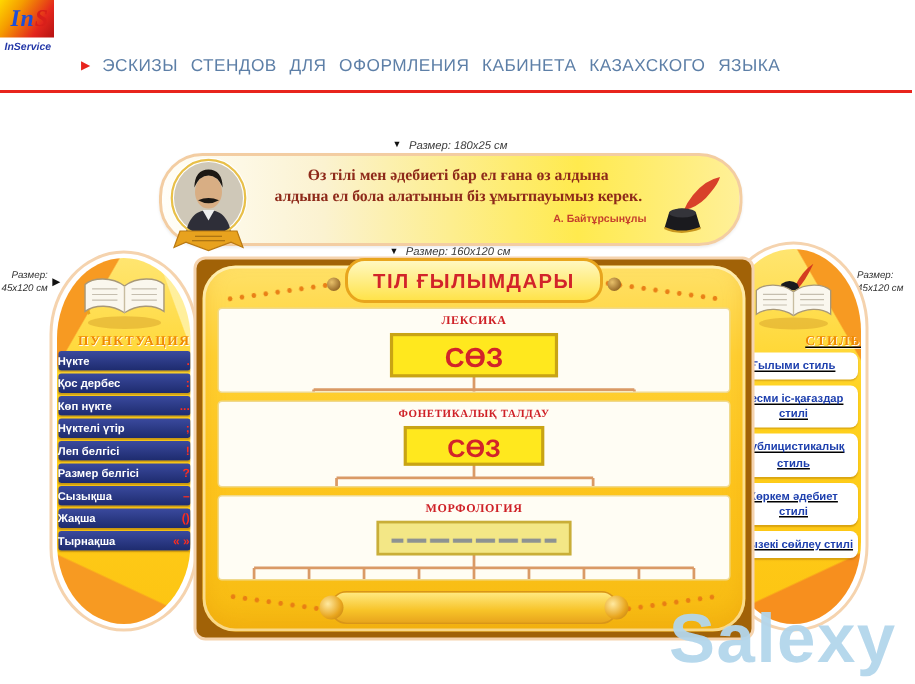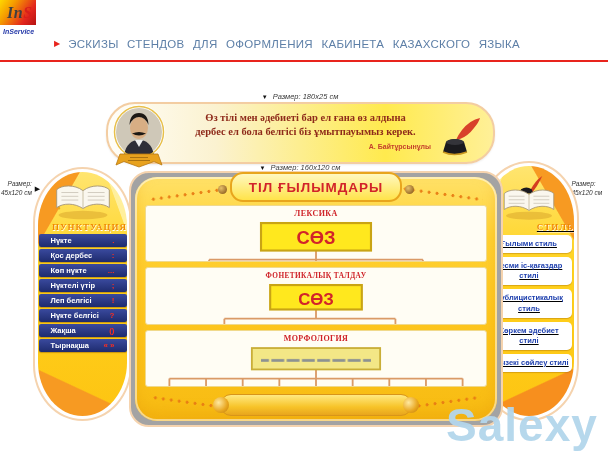--- a/index.html
+++ b/index.html
@@ -4,21 +4,21 @@
 <style>
   html,body{margin:0;padding:0;background:#888;}
   .canvas{position:relative;width:610px;height:456px;background:#fff;overflow:hidden;
           font-family:"Liberation Sans",sans-serif;}
 
   
   .logo{position:absolute;left:0;top:31;width:62px;height:36px;}
   .logo .sq{position:absolute;left:0;top:2;width:36px;height:25px;
             background:linear-gradient(125deg,#ffd800,#f59c00 30%,#e3261d 72%,#b51212);}
   .logo .txt{position:absolute;left:7px;top:4px;font:italic bold 16px "Liberation Serif",serif;letter-spacing:.5px;}
-  .logo .p1{color:#404040}.logo .p2{color:#d81f1a}
+  .logo .p1{color:#1d4ed8}.logo .p2{color:#d81f1a}
   .logo .sub{position:absolute;left:3px;top:28px;font:italic bold 7px "Liberation Sans",sans-serif;color:#2438a8;}
   .page-title{position:absolute;left:54px;top:38px;display:flex;align-items:center;gap:8px;}
   .page-title .tri{color:#e8241d;font-size:8px;line-height:1;}
   .page-title h1{margin:0;font-size:11.5px;font-weight:normal;color:#5d7fa7;letter-spacing:.3px;word-spacing:5px;}
   .rule{position:absolute;left:0;top:60px;width:608px;height:2px;background:#e8241d;}
 
   
   .size-center{position:absolute;left:0;width:600px;display:flex;justify-content:center;align-items:center;gap:5px;}
   .size-center .tri{font-size:6px;color:#111;line-height:1;}
   .size-center .txt{font-size:7.5px;font-style:italic;color:#3a3a3a;}
@@ -33,21 +33,21 @@
     background:linear-gradient(90deg,#fffef9 0%,#fbf2d0 28%,#ffea4e 72%,#fff098 100%);
     box-shadow:0 1px 2px rgba(0,0,0,.08);z-index:2;}
   .portrait{position:absolute;left:4px;top:1px;width:54px;height:64px;}
   .quote-text{position:absolute;left:62px;right:52px;top:7px;text-align:center;
     font-family:"Liberation Serif",serif;font-weight:bold;font-size:10.5px;color:#8e2a1a;line-height:1.3;white-space:nowrap;}
   .quote-author{position:absolute;right:62px;top:39px;font-size:7px;font-weight:bold;color:#c5402c;}
   .inkwell{position:absolute;right:7px;top:12px;width:46px;height:40px;}
 
   
   .stand{position:absolute;left:129px;top:171px;width:374px;height:256px;z-index:2;}
-  .stand-outer{width:100%;height:100%;box-sizing:border-box;border:2px solid #f5d3ae;border-radius:20px;background:#a3a3a3;padding:4px;}
+  .stand-outer{width:100%;height:100%;box-sizing:border-box;border:2px solid #f5d3ae;border-radius:8px;background:#a16207;padding:4px;}
   .stand-body{position:relative;height:100%;border-radius:22px;
     background:linear-gradient(180deg,#ffe168 0%,#ffd133 25%,#fdc51d 60%,#f7bb12 100%);
     box-shadow:inset 0 0 0 2px rgba(255,255,255,.5), inset 0 -8px 14px rgba(228,150,10,.35);}
   .plaque{position:absolute;left:50%;transform:translateX(-50%);top:-5px;width:168px;height:26px;z-index:3;
     background:linear-gradient(180deg,#fff8c0,#ffe34a);border:2px solid #e8a51d;border-radius:13px;
     display:flex;align-items:center;justify-content:center;
     color:#d2232a;font-weight:bold;font-size:13.5px;letter-spacing:1px;}
   .knob{position:absolute;top:8px;width:9px;height:9px;border-radius:50%;
     background:radial-gradient(circle at 35% 35%,#e8c06a,#7a4a10);z-index:4;}
   .knob.kl{left:calc(50% - 98px);} .knob.kr{left:calc(50% + 89px);}
@@ -86,21 +86,21 @@
   .panel-right .panel-inner{background:
     linear-gradient(110deg, rgba(255,240,160,.95) 0 12%, transparent 12.5%),
     linear-gradient(240deg, #f79a22 0 18%, transparent 18.5%),
     linear-gradient(335deg, #f78f1e 0 16%, transparent 16.5%),
     linear-gradient(180deg,#ffe570,#ffd21e 40%,#fdc412);}
   .book{display:block;margin:9px auto 0;}
   .panel-title{text-align:right;margin:1px 0 2px;font-family:"Liberation Serif",serif;font-weight:bold;
     font-size:9px;letter-spacing:1px;color:#f08a00;text-shadow:.5px .5px 0 #fff;}
   .punct-list{width:88px;margin:2px auto 0;}
   .p-row{height:13px;margin-bottom:2px;border-radius:2px;display:flex;align-items:center;
-    background:linear-gradient(180deg,#3a4a9e,#1e2b6e);padding:0 12px;box-shadow:0 1px 1px rgba(120,70,0,.4);}
+    background:linear-gradient(180deg,#3a4a9e,#1e2b6e);padding:0 0;box-shadow:0 1px 1px rgba(120,70,0,.4);}
   .p-row .lbl{font-size:7.5px;font-weight:bold;color:#fff;white-space:nowrap;}
   .p-row .mrk{margin-left:auto;font-size:8px;font-weight:bold;color:#ff2d1e;line-height:1;}
   .style-list{width:86px;margin:3px auto 0;}
   .s-box{background:#fff;border-radius:5px;margin-bottom:4px;padding:4px 3px;text-align:center;
     font-weight:bold;font-size:7.5px;color:#1d3fae;line-height:1.35;box-shadow:0 1px 1px rgba(150,90,0,.35);}
 
   
   .watermark{position:absolute;left:446px;top:402px;z-index:6;font-weight:bold;font-size:46px;
     color:#b3d6ec;letter-spacing:1px;line-height:1;opacity:.95;}
 </style>
@@ -141,21 +141,21 @@
       <path d="M23 35 L27 42 L31 35 Z" fill="#eee"></path>
       <ellipse cx="27" cy="23" rx="9" ry="11" fill="#d8ae84"></ellipse>
       <path d="M17.5 20 Q18 8 27 8 Q36 8 36.5 20 Q33 12 27 12 Q21 12 17.5 20 Z" fill="#1c1814"></path>
       <path d="M20 28.5 Q27 25.5 34 28.5 Q27 32.5 20 28.5 Z" fill="#1c1814"></path>
       <ellipse cx="27" cy="27" rx="24.5" ry="25.5" fill="none" stroke="#e8c04a" stroke-width="1.5"></ellipse>
       <path d="M8 49 L46 49 L50 60 L42 56.5 L27 62 L12 56.5 L4 60 Z" fill="#e8a21e" stroke="#b87812" stroke-width="0.8"></path>
       <path d="M18 52.5 H36 M16 55.5 H38" stroke="#7a4c08" stroke-width="0.8" opacity="0.7"></path>
     </svg>
     <div class="quote-text">
       <div>Өз тілі мен әдебиеті бар ел ғана өз алдына</div>
-      <div>дербес ел бола белгісі біз ұмытпауымыз керек.</div>
+      <div>алдына ел бола алатынын біз ұмытпауымыз керек.</div>
     </div>
     <div class="quote-author">А. Байтұрсынұлы</div>
     <svg class="inkwell" viewBox="0 0 46 40">
       <path d="M40 2 Q30 4 22 14 Q18 19 16 24 L20 23 Q28 20 34 12 Q39 6 40 2 Z" fill="#d8412a"></path>
       <path d="M16 24 L11 31" stroke="#8a2a1a" stroke-width="1.2"></path>
       <path d="M6 26 Q14 20 24 26 L27 36 Q14 41 3 36 Z" fill="#1a1a1e"></path>
       <ellipse cx="15" cy="26" rx="9" ry="3" fill="#34343a"></ellipse>
       <path d="M3 36 Q14 41 27 36" stroke="#c8961e" stroke-width="1.5" fill="none"></path>
     </svg>
   </div>
@@ -206,22 +206,26 @@
             </div>
           <div class="p-row">
               <span class="lbl">Нүктелі үтір</span>
               <span class="mrk">;</span>
             </div>
           <div class="p-row">
               <span class="lbl">Леп белгісі</span>
               <span class="mrk">!</span>
             </div>
           <div class="p-row">
-              <span class="lbl">Нүкте белгісі</span>
+              <span class="lbl">Размер белгісі</span>
               <span class="mrk">?</span>
+            </div>
+          <div class="p-row">
+              <span class="lbl">Сызықша</span>
+              <span class="mrk">–</span>
             </div>
           <div class="p-row">
               <span class="lbl">Жақша</span>
               <span class="mrk">()</span>
             </div>
           <div class="p-row">
               <span class="lbl">Тырнақша</span>
               <span class="mrk">« »</span>
             </div>
         </div>

